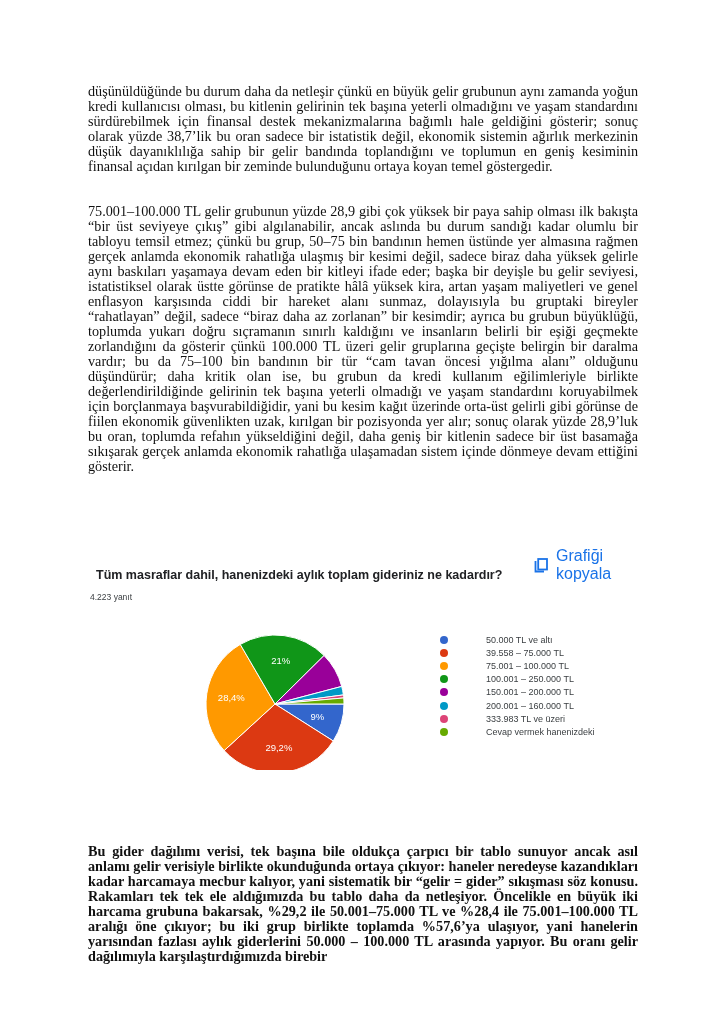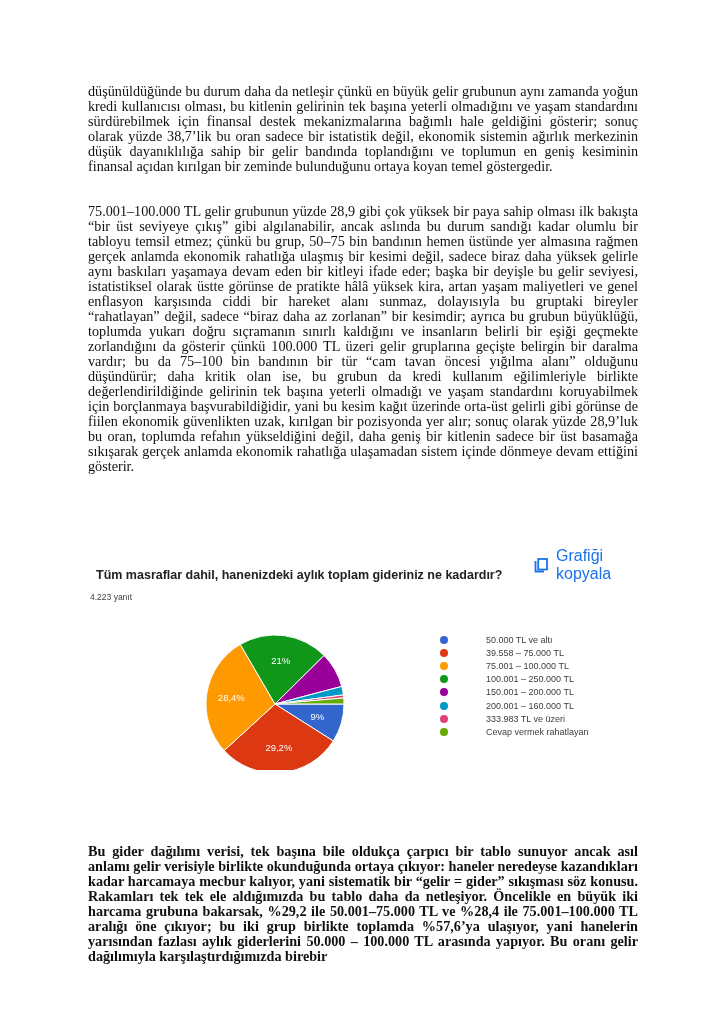--- a/index.html
+++ b/index.html
@@ -136,18 +136,18 @@
       <div class="legend-item">
         <span class="legend-dot" style="background: rgb(0, 153, 198);"></span>
         <span>200.001 – 160.000 TL</span>
       </div>
       <div class="legend-item">
         <span class="legend-dot" style="background: rgb(221, 68, 119);"></span>
         <span>333.983 TL ve üzeri</span>
       </div>
       <div class="legend-item">
         <span class="legend-dot" style="background: rgb(102, 170, 0);"></span>
-        <span>Cevap vermek rahatlayan</span>
+        <span>Cevap vermek hanenizdeki</span>
       </div>
     </div>
 </div>
 
 <p id="p3" class="para">Bu gider dağılımı verisi, tek başına bile oldukça çarpıcı bir tablo sunuyor ancak asıl anlamı gelir verisiyle birlikte okunduğunda ortaya çıkıyor: haneler neredeyse kazandıkları kadar harcamaya mecbur kalıyor, yani sistematik bir “gelir = gider” sıkışması söz konusu. Rakamları tek tek ele aldığımızda bu tablo daha da netleşiyor. Öncelikle en büyük iki harcama grubuna bakarsak, %29,2 ile 50.001–75.000 TL ve %28,4 ile 75.001–100.000 TL aralığı öne çıkıyor; bu iki grup birlikte toplamda %57,6’ya ulaşıyor, yani hanelerin yarısından fazlası aylık giderlerini 50.000 – 100.000 TL arasında yapıyor. Bu oranı gelir dağılımıyla karşılaştırdığımızda birebir</p>
 
 </body></html>

